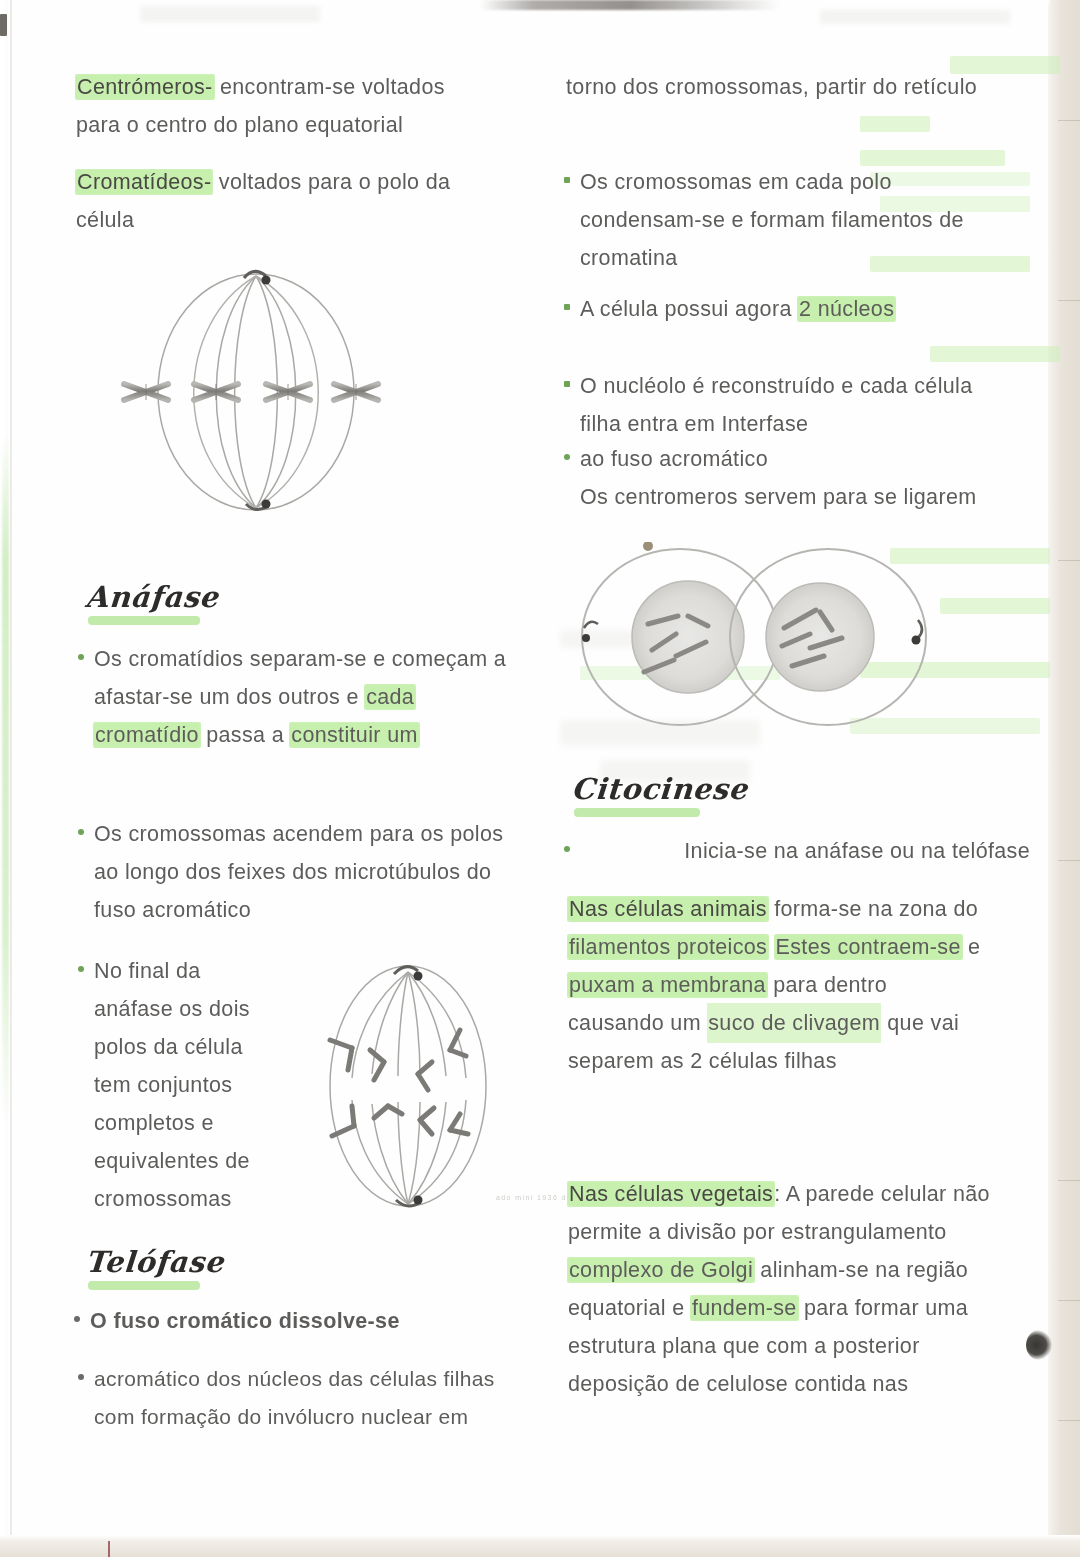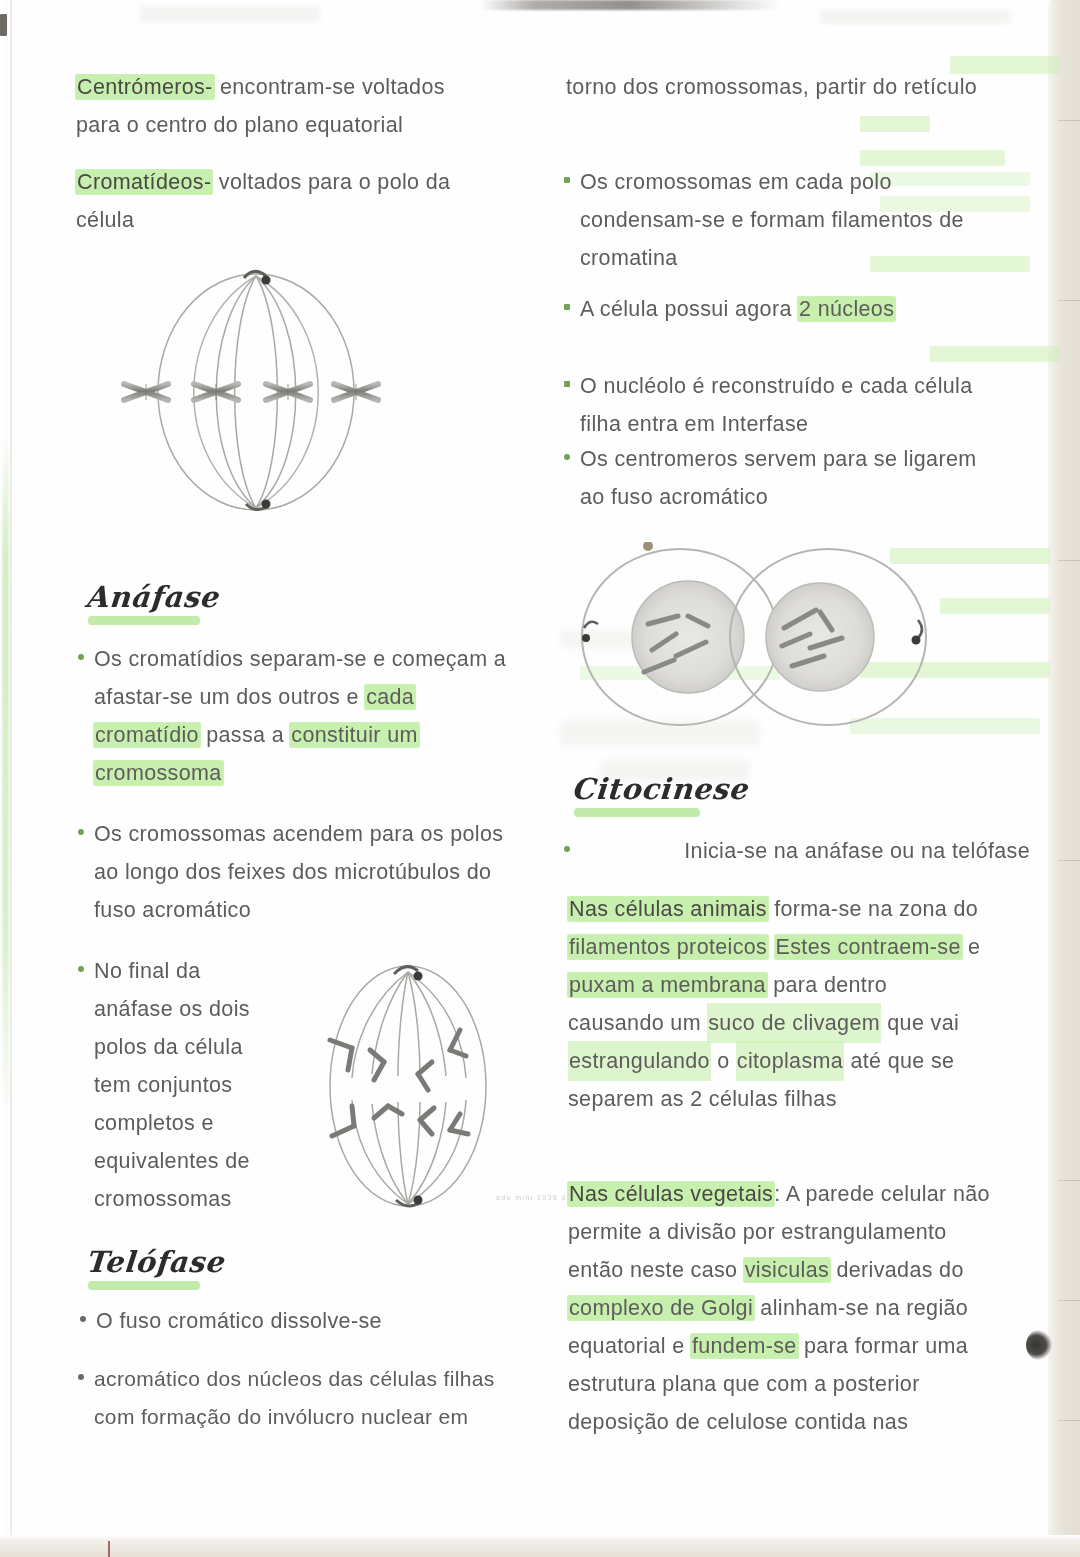--- a/index.html
+++ b/index.html
@@ -303,21 +303,20 @@
     <div class="block" style="top:580px;left:12px;">
       <span class="heading">Anáfase</span>
       <div class="heading-underline" style="left:0;top:36px;width:112px;"></div>
     </div>
 
     <div class="block hw" style="top:640px;left:18px;width:450px;">
       <span class="bullet"></span>
       <div class="line"><span>Os cromatídios separam-se e começam a</span></div>
       <div class="line"><span>afastar-se um dos outros e </span><span class="hl">cada</span></div>
       <div class="line"><span class="hl">cromatídio</span><span> passa a </span><span class="hl">constituir um</span></div>
-      <div class="line"><span class="hl">cromossoma</span></div>
     </div>
 
     <div class="block hw" style="top:815px;left:18px;width:450px;">
       <span class="bullet"></span>
       <div class="line"><span>Os cromossomas acendem para os polos</span></div>
       <div class="line"><span>ao longo dos feixes dos microtúbulos do</span></div>
       <div class="line"><span>fuso acromático</span></div>
     </div>
 
     <div class="block hw" style="top:952px;left:18px;width:215px;">
@@ -379,21 +378,21 @@
         </g>
       </svg>
       <div class="microtext" style="left:188px;top:236px;">ado mini 1936 d03</div>
     </div>
 
     <div class="block" style="top:1245px;left:12px;">
       <span class="heading">Telófase</span>
       <div class="heading-underline" style="left:0;top:36px;width:112px;"></div>
     </div>
 
-    <div class="block hw" style="top:1302px;left:20px;width:450px;">
+    <div class="block hw" style="top:1302px;left:14px;width:450px;font-weight:bold;">
       <span class="bullet dark"></span>
       <div class="line"><span>O fuso cromático dissolve-se</span></div>
     </div>
 
     <div class="block hw" style="top:1360px;left:18px;width:470px;font-size:21px;">
       <span class="bullet dark"></span>
       <div class="line"><span>acromático dos núcleos das células filhas</span></div>
       <div class="line"><span>com formação do invólucro nuclear em</span></div>
     </div>
 
@@ -431,22 +430,22 @@
     </div>
 
     <div class="block hw" style="top:367px;left:20px;width:460px;">
       <span class="bullet sq"></span>
       <div class="line"><span>O nucléolo é reconstruído e cada célula</span></div>
       <div class="line"><span>filha entra em Interfase</span></div>
     </div>
 
     <div class="block hw" style="top:440px;left:20px;width:460px;">
       <span class="bullet"></span>
+      <div class="line"><span>ao fuso acromático</span></div>
       <div class="line"><span>Os centromeros servem para se ligarem</span></div>
-      <div class="line"><span>ao fuso acromático</span></div>
     </div>
 
     <div class="fig" style="left:10px;top:542px;">
       <svg width="380" height="190" viewBox="0 0 380 190" aria-hidden="true">
         <defs>
           <radialGradient id="nuc" cx="50%" cy="50%" r="50%">
             <stop offset="0%" stop-color="#e8e8e6"></stop>
             <stop offset="75%" stop-color="#dddcd9"></stop>
             <stop offset="100%" stop-color="#cfcecb"></stop>
           </radialGradient>
@@ -495,28 +494,26 @@
     <div class="block hw" style="top:832px;left:20px;width:450px;text-align:right;">
       <span class="bullet"></span>
       <div class="line"><span>Inicia-se na anáfase ou na telófase</span></div>
     </div>
 
     <div class="block hw" style="top:890px;left:8px;width:470px;">
       <div class="line"><span class="hl lead">Nas células animais</span><span> forma-se na zona do</span></div>
       <div class="line"><span class="hl">filamentos proteicos</span><span> </span><span class="hl">Estes contraem-se</span><span> e</span></div>
       <div class="line"><span class="hl">puxam a membrana</span><span> para dentro</span></div>
       <div class="line"><span>causando um </span><span class="hl-soft">suco de clivagem</span><span> que vai</span></div>
-      <div class="line"><span class="hl-soft">estrangulando</span><span> o </span><span class="hl-soft">citoplasma</span><span> até que se</span></div>
       <div class="line"><span>separem as 2 células filhas</span></div>
     </div>
 
     <div class="block hw" style="top:1175px;left:8px;width:470px;">
       <div class="line"><span class="hl lead">Nas células vegetais</span><span>: A parede celular não</span></div>
       <div class="line"><span>permite a divisão por estrangulamento</span></div>
-      <div class="line"><span>então neste caso </span><span class="hl">visiculas</span><span> derivadas do</span></div>
       <div class="line"><span class="hl">complexo de Golgi</span><span> alinham-se na região</span></div>
       <div class="line"><span>equatorial e </span><span class="hl">fundem-se</span><span> para formar uma</span></div>
       <div class="line"><span>estrutura plana que com a posterior</span></div>
       <div class="line"><span>deposição de celulose contida nas</span></div>
     </div>
 
   </div>
 </div>
 
 </body></html>

